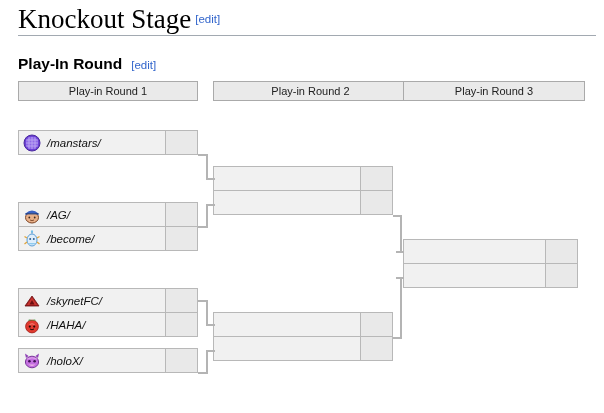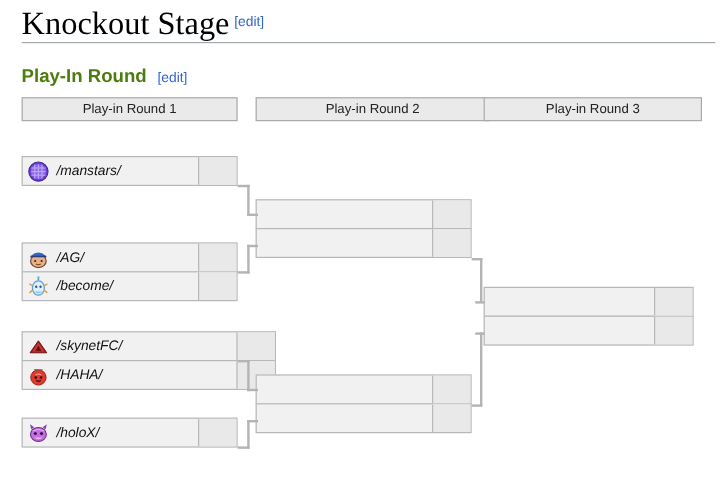--- a/index.html
+++ b/index.html
@@ -30,21 +30,21 @@
     position: absolute; left: 18px; top: 35px; width: 578px; height: 1px;
     background: #a2a9b1;
   }
 
   
   .section-row {
     position: absolute; left: 18px; top: 55px;
     display: flex; align-items: baseline; gap: 9px;
   }
   .section-title {
-    font-size: 15.5px; font-weight: bold; color: #4d7c0f; line-height: 18px;
+    font-size: 15.5px; font-weight: bold; color: #000000; line-height: 18px;
   }
 
   
   .round-hdr {
     position: absolute; top: 81px; height: 20px;
     background: #eaeaea; border: 1px solid #aaa;
     font-size: 11px; color: #222;
     display: flex; align-items: center; justify-content: center;
   }
   #rh0 { left: 18px;  width: 180px; }
@@ -164,21 +164,21 @@
               <circle cx="10.8" cy="9" r="1" fill="#2b5f8f"></circle>
               <path d="M5 13 Q9 16 13 13 Z" fill="#8ecbef"></path>
             </svg>
           </span>
           <span class="team-name">/become/</span>
         </div>
         <div class="team-score"></div>
       </div>
     </div>
 
-    <div class="match" id="r1m2" style="left:18px; top:276px; width:212px;">
+    <div class="match" id="r1m2" style="left:18px; top:288px; width:180px;">
       <div class="team-row">
         <div class="team-main">
           <span class="logo">
             <svg viewBox="0 0 18 18">
               <path d="M9 4 L16 14 L2 14 Z" fill="#a01f20"></path>
               <path d="M9 5.5 L14 13 L4 13 Z" fill="#c9352f"></path>
               <path d="M9 8 L11.5 12.5 L6.5 12.5 Z" fill="#6d0f12"></path>
               <path d="M9 4 L16 14 L2 14 Z" fill="none" stroke="#6d0f12" stroke-width="0.8"></path>
             </svg>
           </span>

